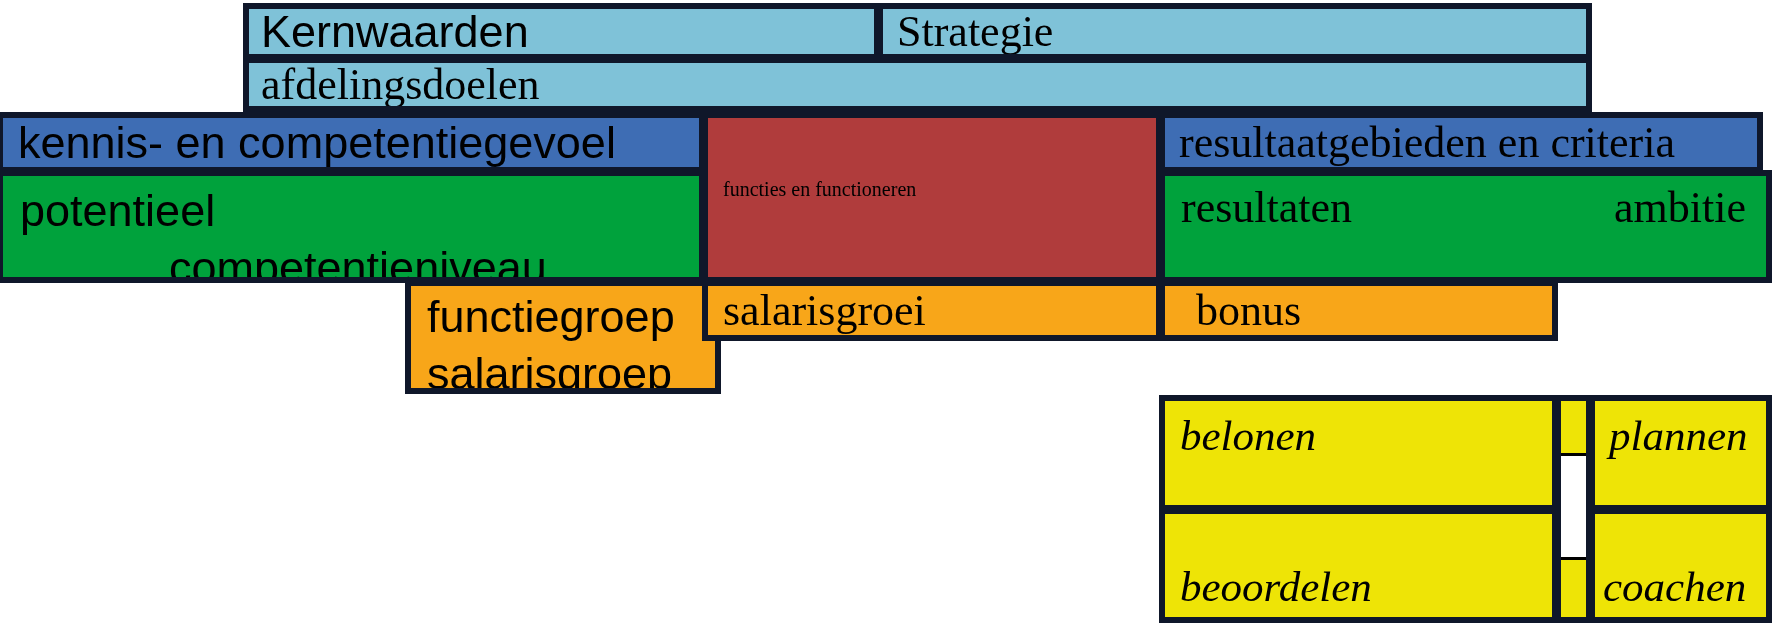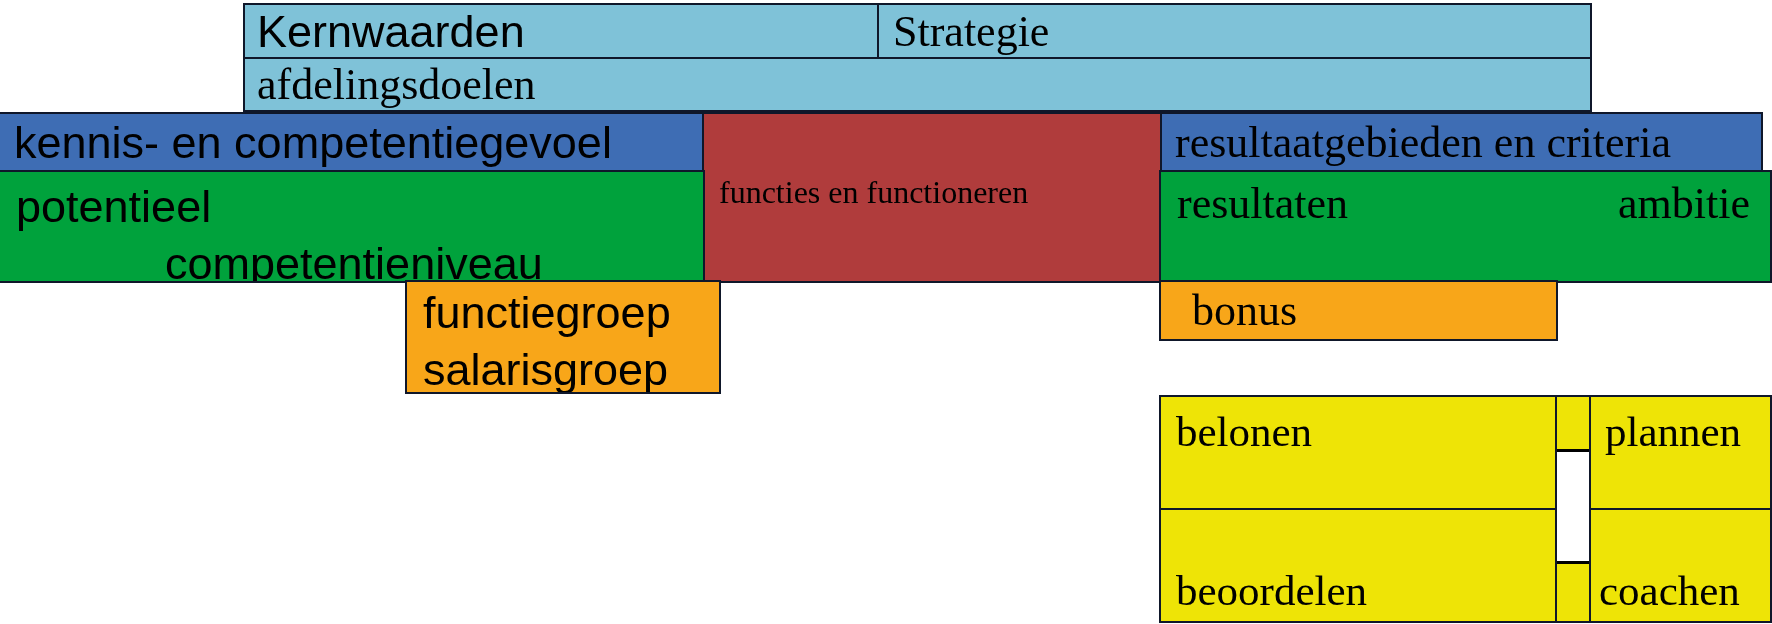--- a/index.html
+++ b/index.html
@@ -1,34 +1,34 @@
 <!DOCTYPE html>
 <html style="--light_blue: #7fc2d8; --dark_blue: #3e6db4; --green: #00a23c; --red: #b03c3c; --orange: #f8a619; --yellow: #eee406; --border: #000000; --text: #000000;"><head>
 <meta charset="utf-8">
 <style>
   html,body{margin:0;padding:0;background:#fff;}
   #stage{
     position:relative;width:1772px;height:624px;background:#fff;overflow:hidden;
     font-family:"Liberation Sans",sans-serif;color:#000;
   }
   .box{
-    position:absolute;box-sizing:border-box;border:2px solid #0f172a;
+    position:absolute;box-sizing:border-box;border:6px solid #0f172a;
     display:flex;align-items:center;white-space:nowrap;overflow:hidden;
   }
   .sans{font-family:"Liberation Sans",sans-serif;font-size:45px;}
   .serif{font-family:"Liberation Serif",serif;font-size:44px;}
-  .serif-sm{font-family:"Liberation Serif",serif;font-size:32px;}
+  .serif-sm{font-family:"Liberation Serif",serif;font-size:20px;}
   .serif-y{font-family:"Liberation Serif",serif;font-size:43px;}
 
   .c-lightblue{background:var(--light_blue);}
   .c-darkblue{background:var(--dark_blue);}
   .c-green{background:var(--green);}
   .c-red{background:var(--red);}
   .c-orange{background:var(--orange);}
-  .c-yellow{background:var(--yellow);}
+  .c-yellow{background:var(--yellow);font-style:italic;}
 
   
   #kernwaarden{left:243px;top:3px;width:637px;height:57px;padding-left:12px;}
   #strategie{left:877px;top:3px;width:715px;height:57px;padding-left:14px;}
   #afdelingsdoelen{left:243px;top:57px;width:1349px;height:55px;padding-left:12px;}
 
   
   #kennisgevoel{left:-3px;top:112px;width:708px;height:61px;padding-left:15px;}
   #resultaatgebieden{left:1159px;top:112px;width:604px;height:61px;padding-left:14px;align-items:center;}
 
@@ -92,20 +92,23 @@
     <span class="sans" id="kennisblok"><br><span>competentieniveau</span></span>
   </div>
   <div class="box c-green serif" id="green-right">
     <span>resultaten</span>
     <span>ambitie</span>
   </div>
 
   <div class="box c-orange sans" id="functiegroep">
     <span><span>functiegroep</span><br><span>salarisgroep</span></span>
   </div>
+  <div class="box c-orange serif" id="salarisgroei">
+    <span>salarisgroei</span>
+  </div>
   <div class="box c-orange serif" id="bonus">
     <span>bonus</span>
   </div>
 
   <div class="box c-yellow serif-y" id="belonen">
     <span>belonen</span>
   </div>
   <div class="box c-yellow serif-y" id="beoordelen">
     <span>beoordelen</span>
   </div>

